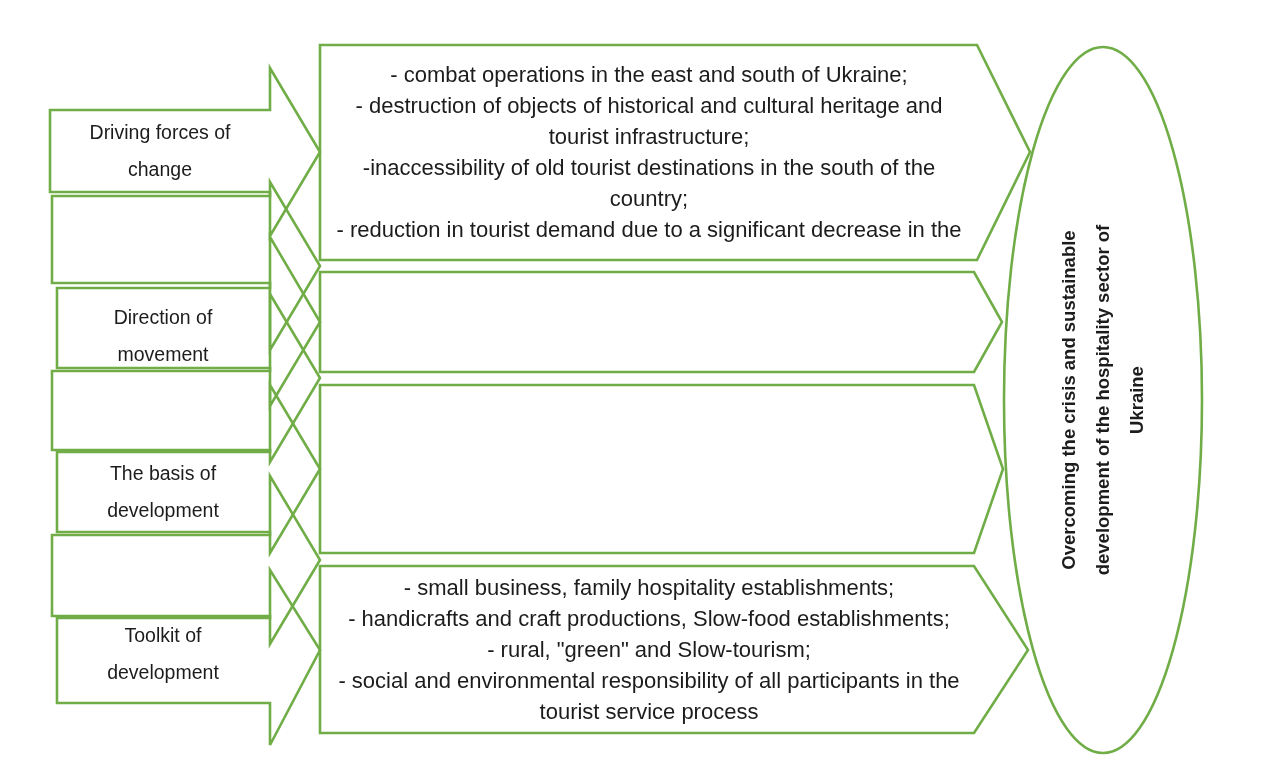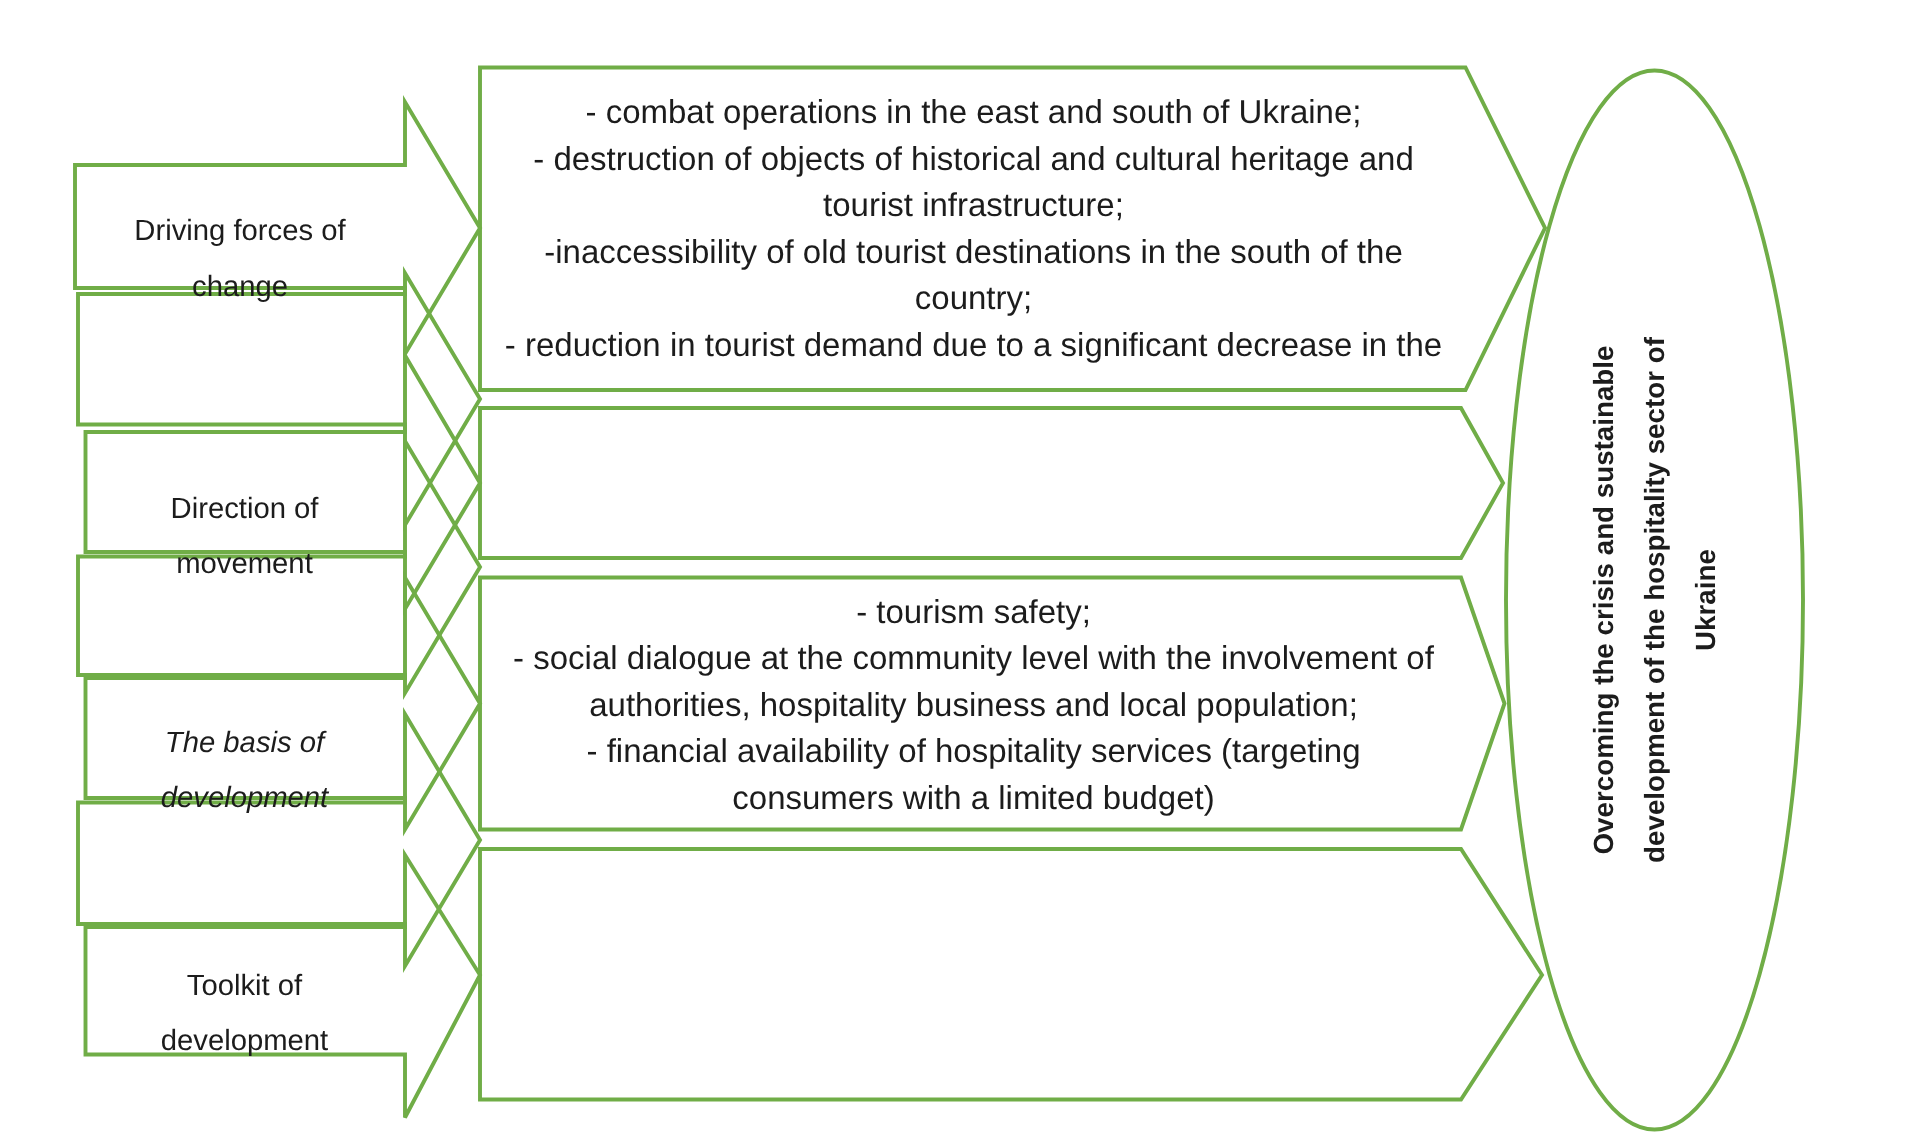--- a/index.html
+++ b/index.html
@@ -23,21 +23,20 @@
     position:absolute;
     display:flex;
     align-items:center;
     justify-content:center;
     text-align:center;
     white-space:pre-line;
   }
   .left-label{
     font-size:19.5px;
     line-height:37px;
-    margin-top:22px;
   }
   .box-text{
     font-size:22px;
     line-height:31px;
   }
   .ellipse-text{
     font-weight:bold;
     font-size:18.5px;
     line-height:34px;
     transform:rotate(-90deg);
@@ -64,34 +63,34 @@
 
     <path d="M52,196 H270 V182 L320,266 L270,350 V283 H52 Z"></path>
     <path d="M52,371 H270 V294 L320,378 L270,462 V450 H52 Z"></path>
     <path d="M52,535 H270 V476 L320,560 L270,644 V616 H52 Z"></path>
   </svg>
 
   <div class="txt left-label" style="left:54px;top:112px;width:212px;height:78px;">Driving forces of
 change</div>
   <div class="txt left-label" style="left:60px;top:290px;width:206px;height:92px;">Direction of
 movement</div>
-  <div class="txt left-label" style="left:60px;top:454px;width:206px;height:76px;font-style:italic;">The basis of
+  <div class="txt left-label" style="left:60px;top:454px;width:206px;height:76px;">The basis of
 development</div>
   <div class="txt left-label" style="left:60px;top:620px;width:206px;height:68px;">Toolkit of
 development</div>
 
   <div class="txt box-text" style="left:325px;top:47px;width:648px;height:210px;">- combat operations in the east and south of Ukraine;
 - destruction of objects of historical and cultural heritage and
 tourist infrastructure;
 -inaccessibility of old tourist destinations in the south of the
 country;
 - reduction in tourist demand due to a significant decrease in the</div>
-  <div class="txt box-text" style="left:325px;top:387px;width:648px;height:164px;">- tourism safety;
-- social dialogue at the community level with the involvement of
-authorities, hospitality business and local population;
-- financial availability of hospitality services (targeting
-consumers with a limited budget)</div>
+  <div class="txt box-text" style="left:325px;top:568px;width:648px;height:163px;">- small business, family hospitality establishments;
+- handicrafts and craft productions, Slow-food establishments;
+- rural, "green" and Slow-tourism;
+- social and environmental responsibility of all participants in the
+tourist service process</div>
 
   <div class="txt ellipse-text" style="left:773px;top:340px;width:660px;height:120px;">Overcoming the crisis and sustainable
 development of the hospitality sector of
 Ukraine</div>
 
 </div>
 
 </body></html>

